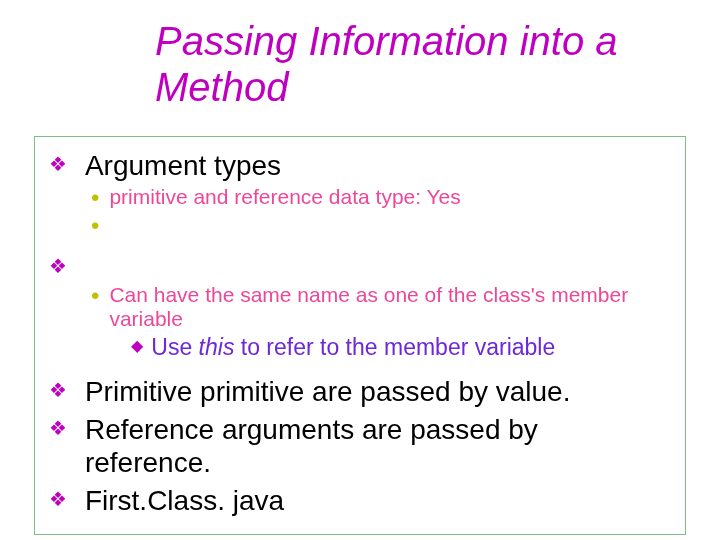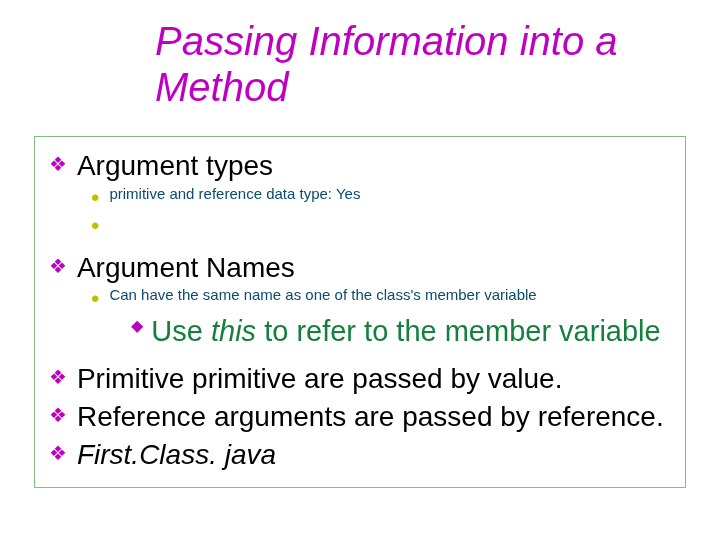--- a/index.html
+++ b/index.html
@@ -45,56 +45,56 @@
     color: #c000c0;
     font-size: 20px;
     line-height: 30px;
     margin-right: 10px;
     flex: 0 0 auto;
   }
   .lvl1 .text {
     font-size: 28px;
     color: #000000;
     line-height: 1.2;
+    margin-left: 8px;
   }
   .lvl1 .text .it {
-    font-style: italic;
   }
   .lvl2 {
     display: flex;
     align-items: flex-start;
     margin: 2px 0 2px 42px;
   }
   .lvl2 .bullet {
     color: #c0c000;
     font-size: 24px;
     line-height: 26px;
     margin-right: 10px;
     flex: 0 0 auto;
   }
   .lvl2 .text {
-    font-size: 15px;
-    color: #0c4a6e;
+    font-size: 21px;
+    color: #ec4899;
     line-height: 1.18;
   }
   .lvl3 {
     display: flex;
     align-items: flex-start;
     margin: 2px 0 4px 82px;
   }
   .lvl3 .bullet {
     color: #c000c0;
     font-size: 16px;
     line-height: 24px;
     margin-right: 8px;
     flex: 0 0 auto;
   }
   .lvl3 .text {
-    font-size: 29px;
-    color: #15803d;
+    font-size: 23px;
+    color: #6d28d9;
     line-height: 1.18;
   }
   .lvl3 .text .kw {
     font-style: italic;
   }
   .gap {
     height: 6px;
   }
 </style>
 </head>
@@ -115,21 +115,20 @@
       <span class="text">primitive and reference data type: Yes</span>
     </div>
     <div class="lvl2">
       <span class="bullet">•</span>
     </div>
 
     <div class="gap"></div>
 
     <div class="lvl1">
       <span class="bullet">❖</span>
-      <span class="text">Argument Names</span>
     </div>
     <div class="lvl2">
       <span class="bullet">•</span>
       <span class="text">Can have the same name as one of the class's member variable</span>
     </div>
     <div class="lvl3">
       <span class="bullet">◆</span>
       <span class="text">
         <span>Use </span><span class="kw">this</span><span> to refer to the member variable</span>
       </span>

